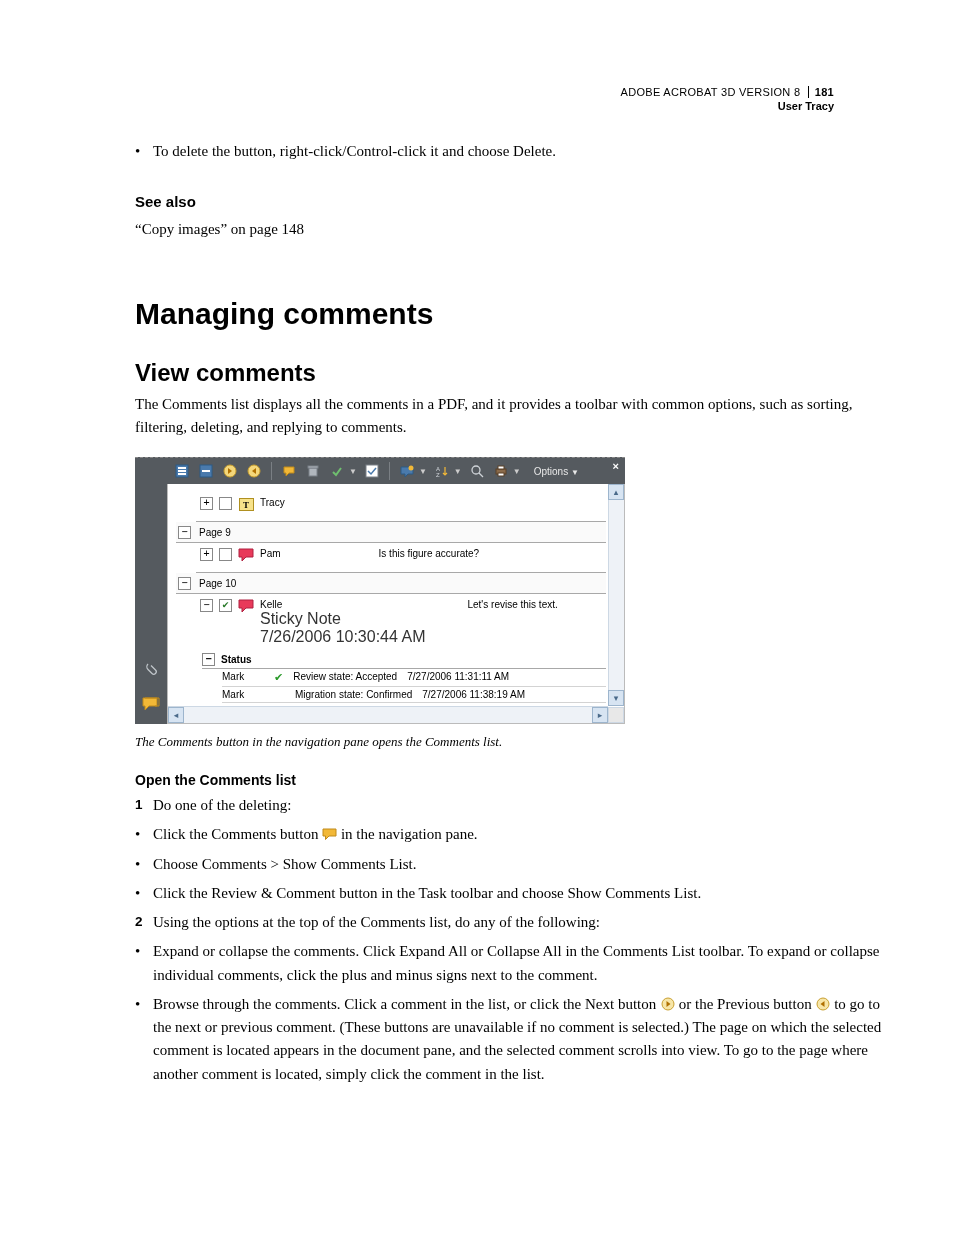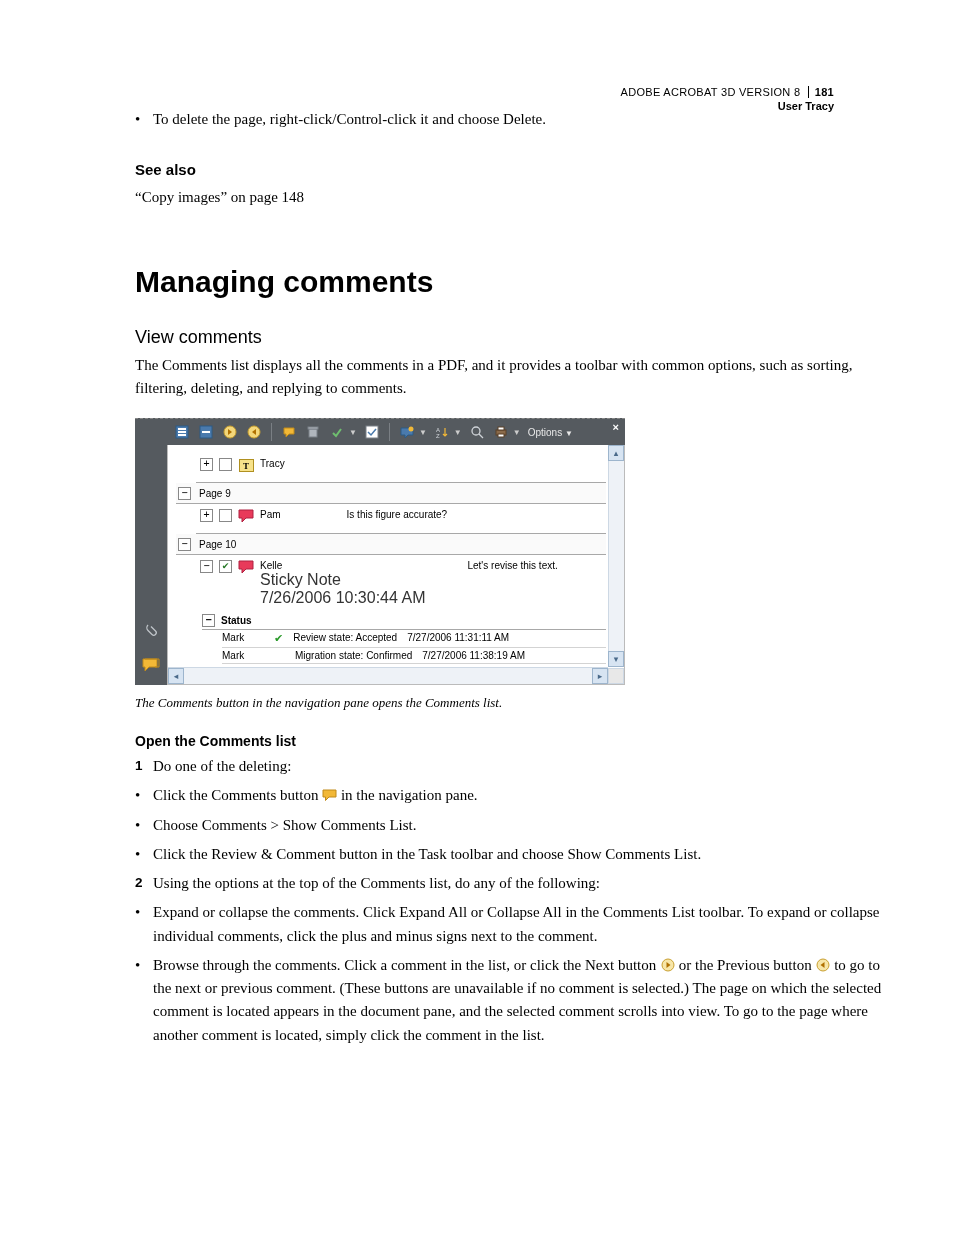--- a/index.html
+++ b/index.html
@@ -4,21 +4,21 @@
 <style>
   body {
     margin: 0;
     padding: 0;
     font-family: "Minion Pro", "Times New Roman", Georgia, serif;
     background: #fff;
     color: #000;
     width: 954px;
   }
   .page {
-    padding: 48px 70px 80px 135px;
+    padding: 80px 70px 80px 135px;
     position: relative;
   }
   .header {
     position: absolute;
     top: 85px;
     right: 120px;
     text-align: right;
     font-family: "Myriad Pro", Arial, sans-serif;
     font-size: 11px;
     line-height: 1.3;
@@ -62,22 +62,22 @@
     margin: 0 0 6px 0;
   }
   h1 {
     font-family: "Myriad Pro", Arial, sans-serif;
     font-weight: bold;
     font-size: 30px;
     margin: 55px 0 10px 0;
   }
   h2 {
     font-family: "Myriad Pro", Arial, sans-serif;
-    font-weight: normal;
-    font-size: 18px;
+    font-weight: bold;
+    font-size: 24px;
     margin: 28px 0 6px 0;
   }
   h4.step {
     font-family: "Myriad Pro", Arial, sans-serif;
     font-weight: bold;
     font-size: 14px;
     margin: 22px 0 6px 0;
   }
   .caption {
     font-style: italic;
@@ -120,21 +120,21 @@
     align-items: center;
     padding: 0 6px;
     gap: 6px;
   }
   .tb-ic {
     width: 18px; height: 18px;
     display: flex; align-items: center; justify-content: center;
   }
   .tb-sep { width: 1px; height: 18px; background: #7a7f84; margin: 0 2px; }
   .tb-drop { font-size: 8px; color: #ccc; margin-left: -3px; }
-  .tb-options { color: #e8e8e8; font-size: 10px; margin-left: 1px; }
+  .tb-options { color: #e8e8e8; font-size: 10px; margin-left: 7px; }
   .tb-close { color: #fff; font-weight: bold; margin-left: auto; font-size: 11px; align-self: flex-start; padding-top:2px;}
   .list-body {
     background: #fff;
     flex: 1;
     position: relative;
     border: 1px solid #bbb;
     border-top: none;
   }
   .scroll-up, .scroll-down {
     position: absolute;
@@ -225,21 +225,21 @@
       <span>ADOBE ACROBAT 3D VERSION 8</span>
       <span class="header-pagenum">181</span>
     </div>
     <div class="header-line2">User Tracy</div>
   </div>
 
   <div class="content">
 
     <div class="bullet-row">
       <span class="dot">•</span>
-      <span>To delete the page, right-click/Control-click it and choose Delete.</span>
+      <span>To delete the button, right-click/Control-click it and choose Delete.</span>
     </div>
 
     <h3 class="inline">See also</h3>
     <p class="body-text">“Copy images” on page 148</p>
 
     <h1>Managing comments</h1>
 
     <h2>View comments</h2>
     <p class="body-text">The Comments list displays all the comments in a PDF, and it provides a toolbar with common options, such as sorting, filtering, deleting, and replying to comments.</p>
 
@@ -378,21 +378,21 @@
               <div class="row indent1">
                 <div class="line1">
                   <span class="pm">+</span>
                   <span class="cb"></span>
                   <span class="type-ic">
                     <svg width="16" height="14">
                         <path d="M1 1h14v8H8l-4 4V9H1z" fill="#e83a5a" stroke="#b02040"></path>
                       </svg>
                   </span>
                   <span class="author">Pam</span>
-                  <span class="ctext" style="margin-left:60px">Is this figure accurate?</span>
+                  <span class="ctext" style="margin-left:92px">Is this figure accurate?</span>
                 </div>
               </div>
 
               <div class="page-hdr">
                 <span class="pm">−</span>
                 <span>Page 10</span>
               </div>
 
               <div class="row indent1" style="border-bottom:none; padding-bottom:4px;">
                 <div class="line1">

